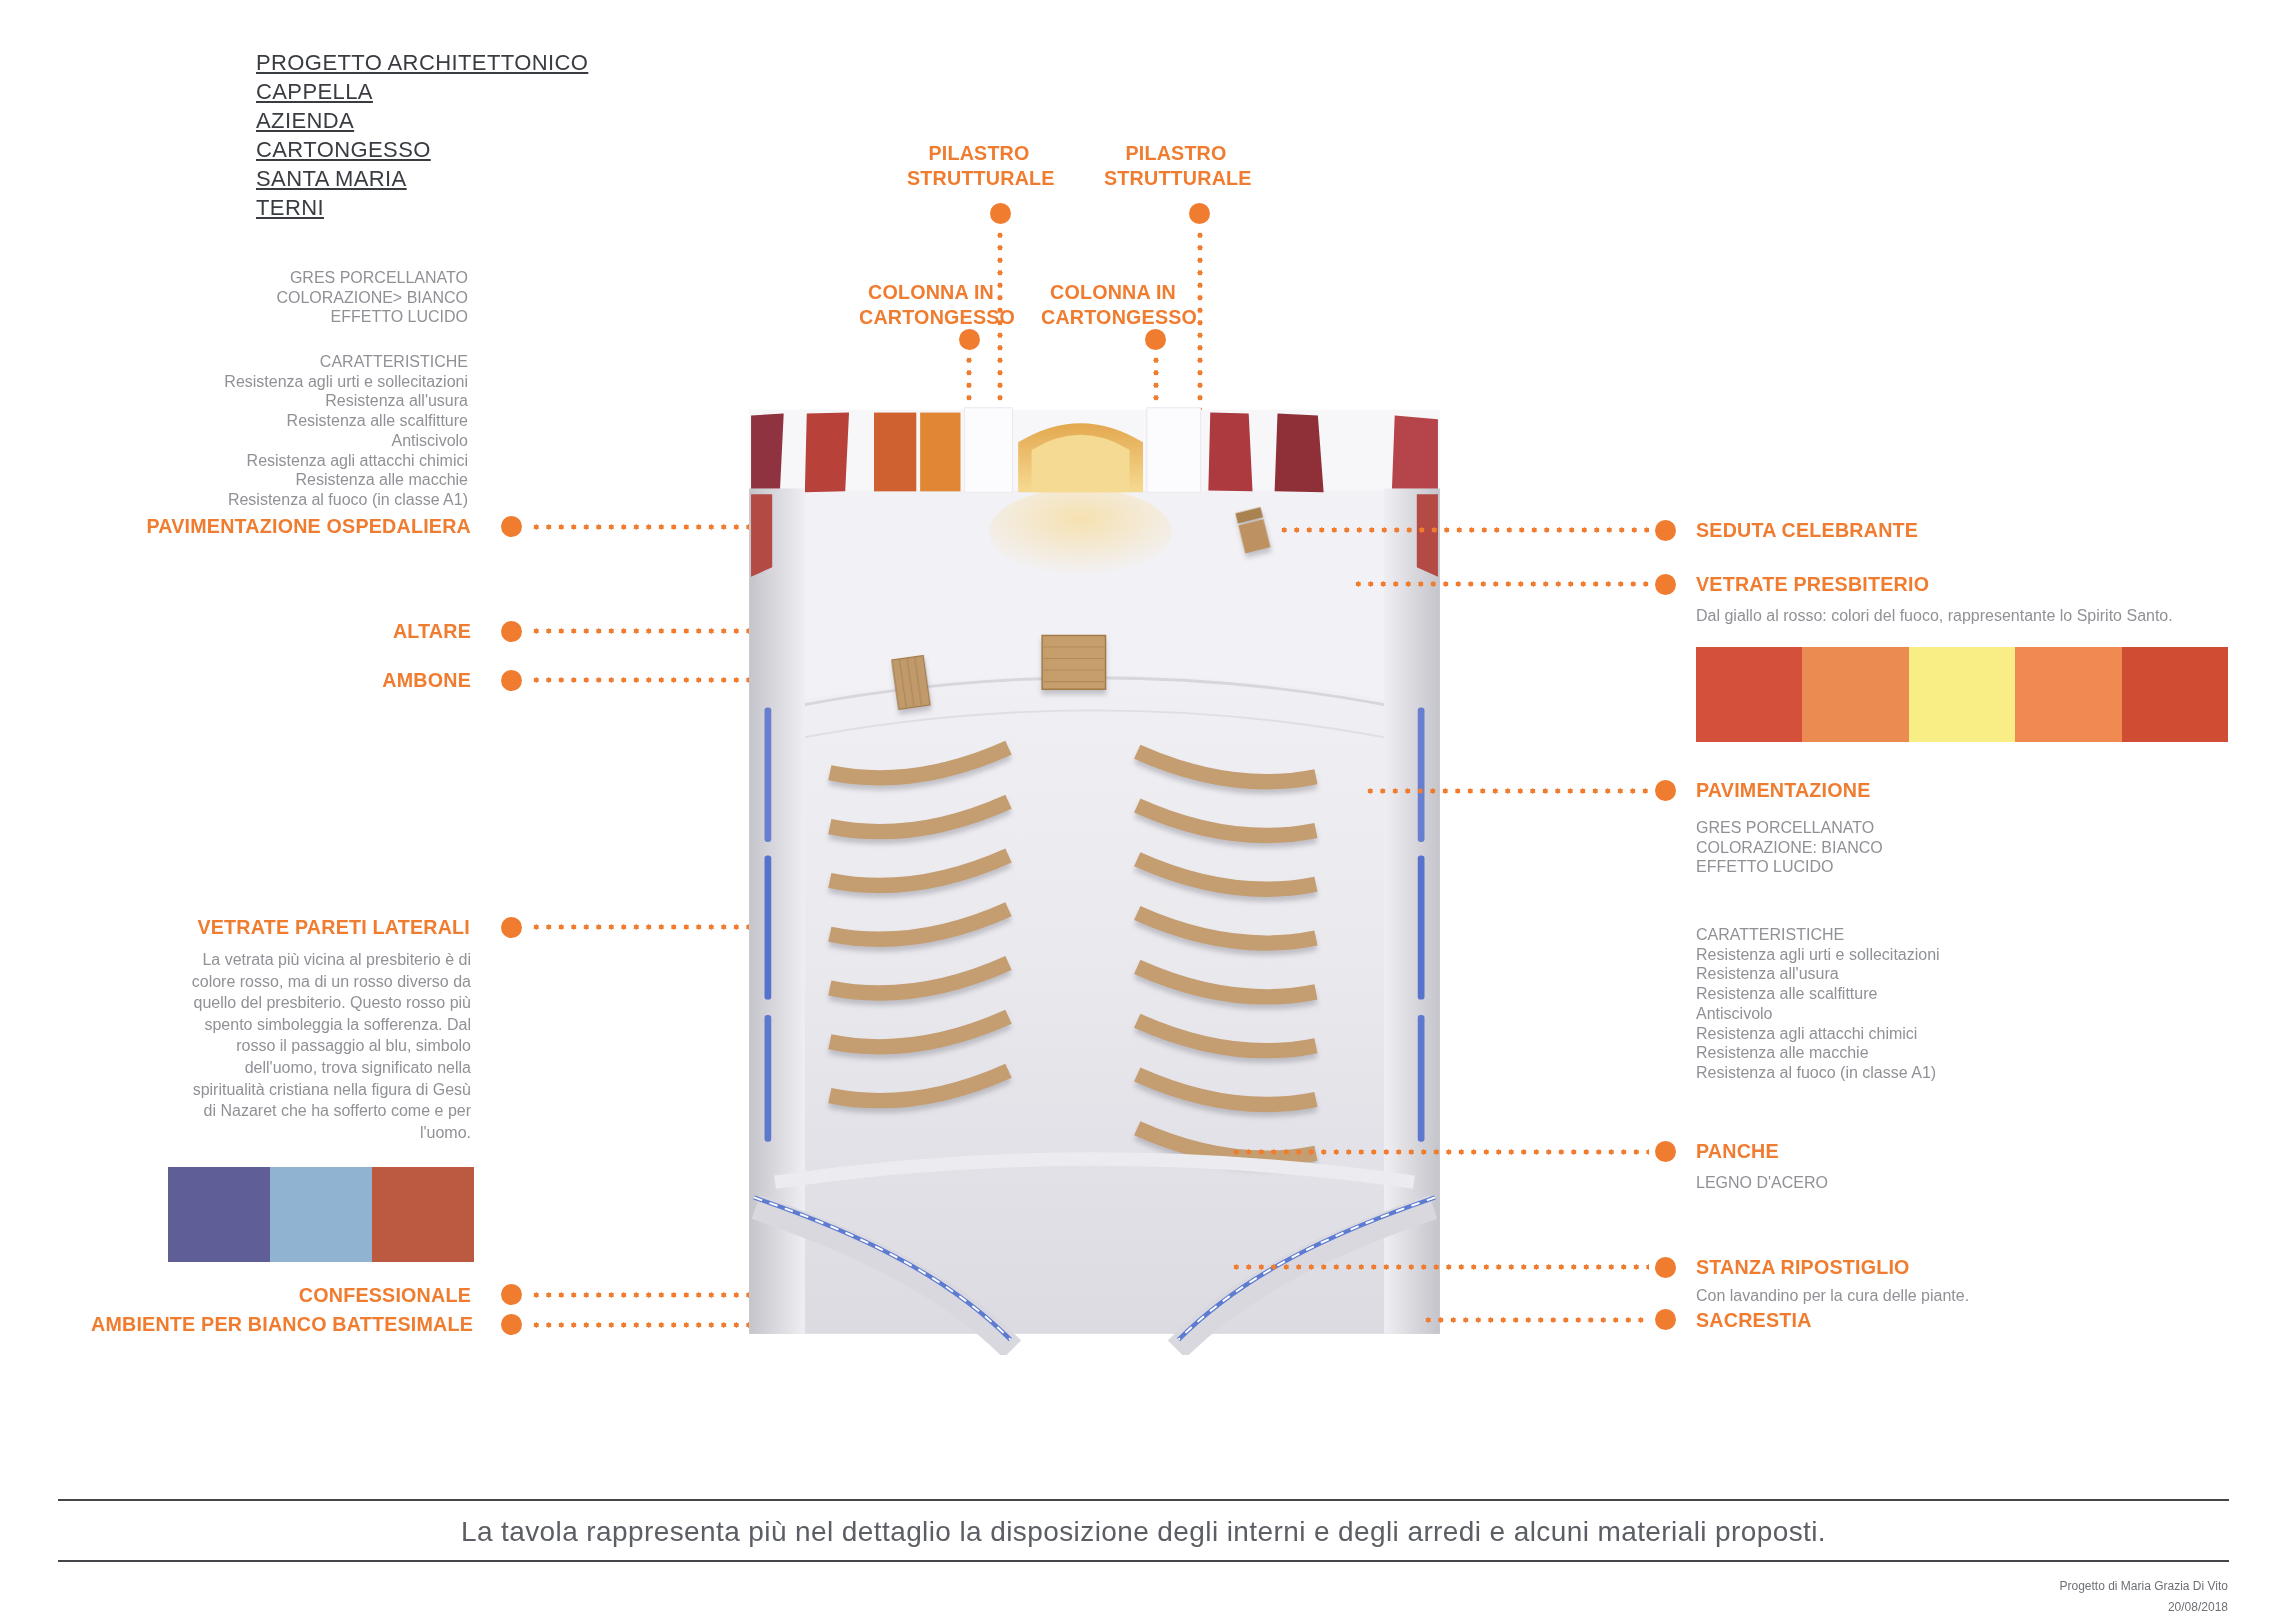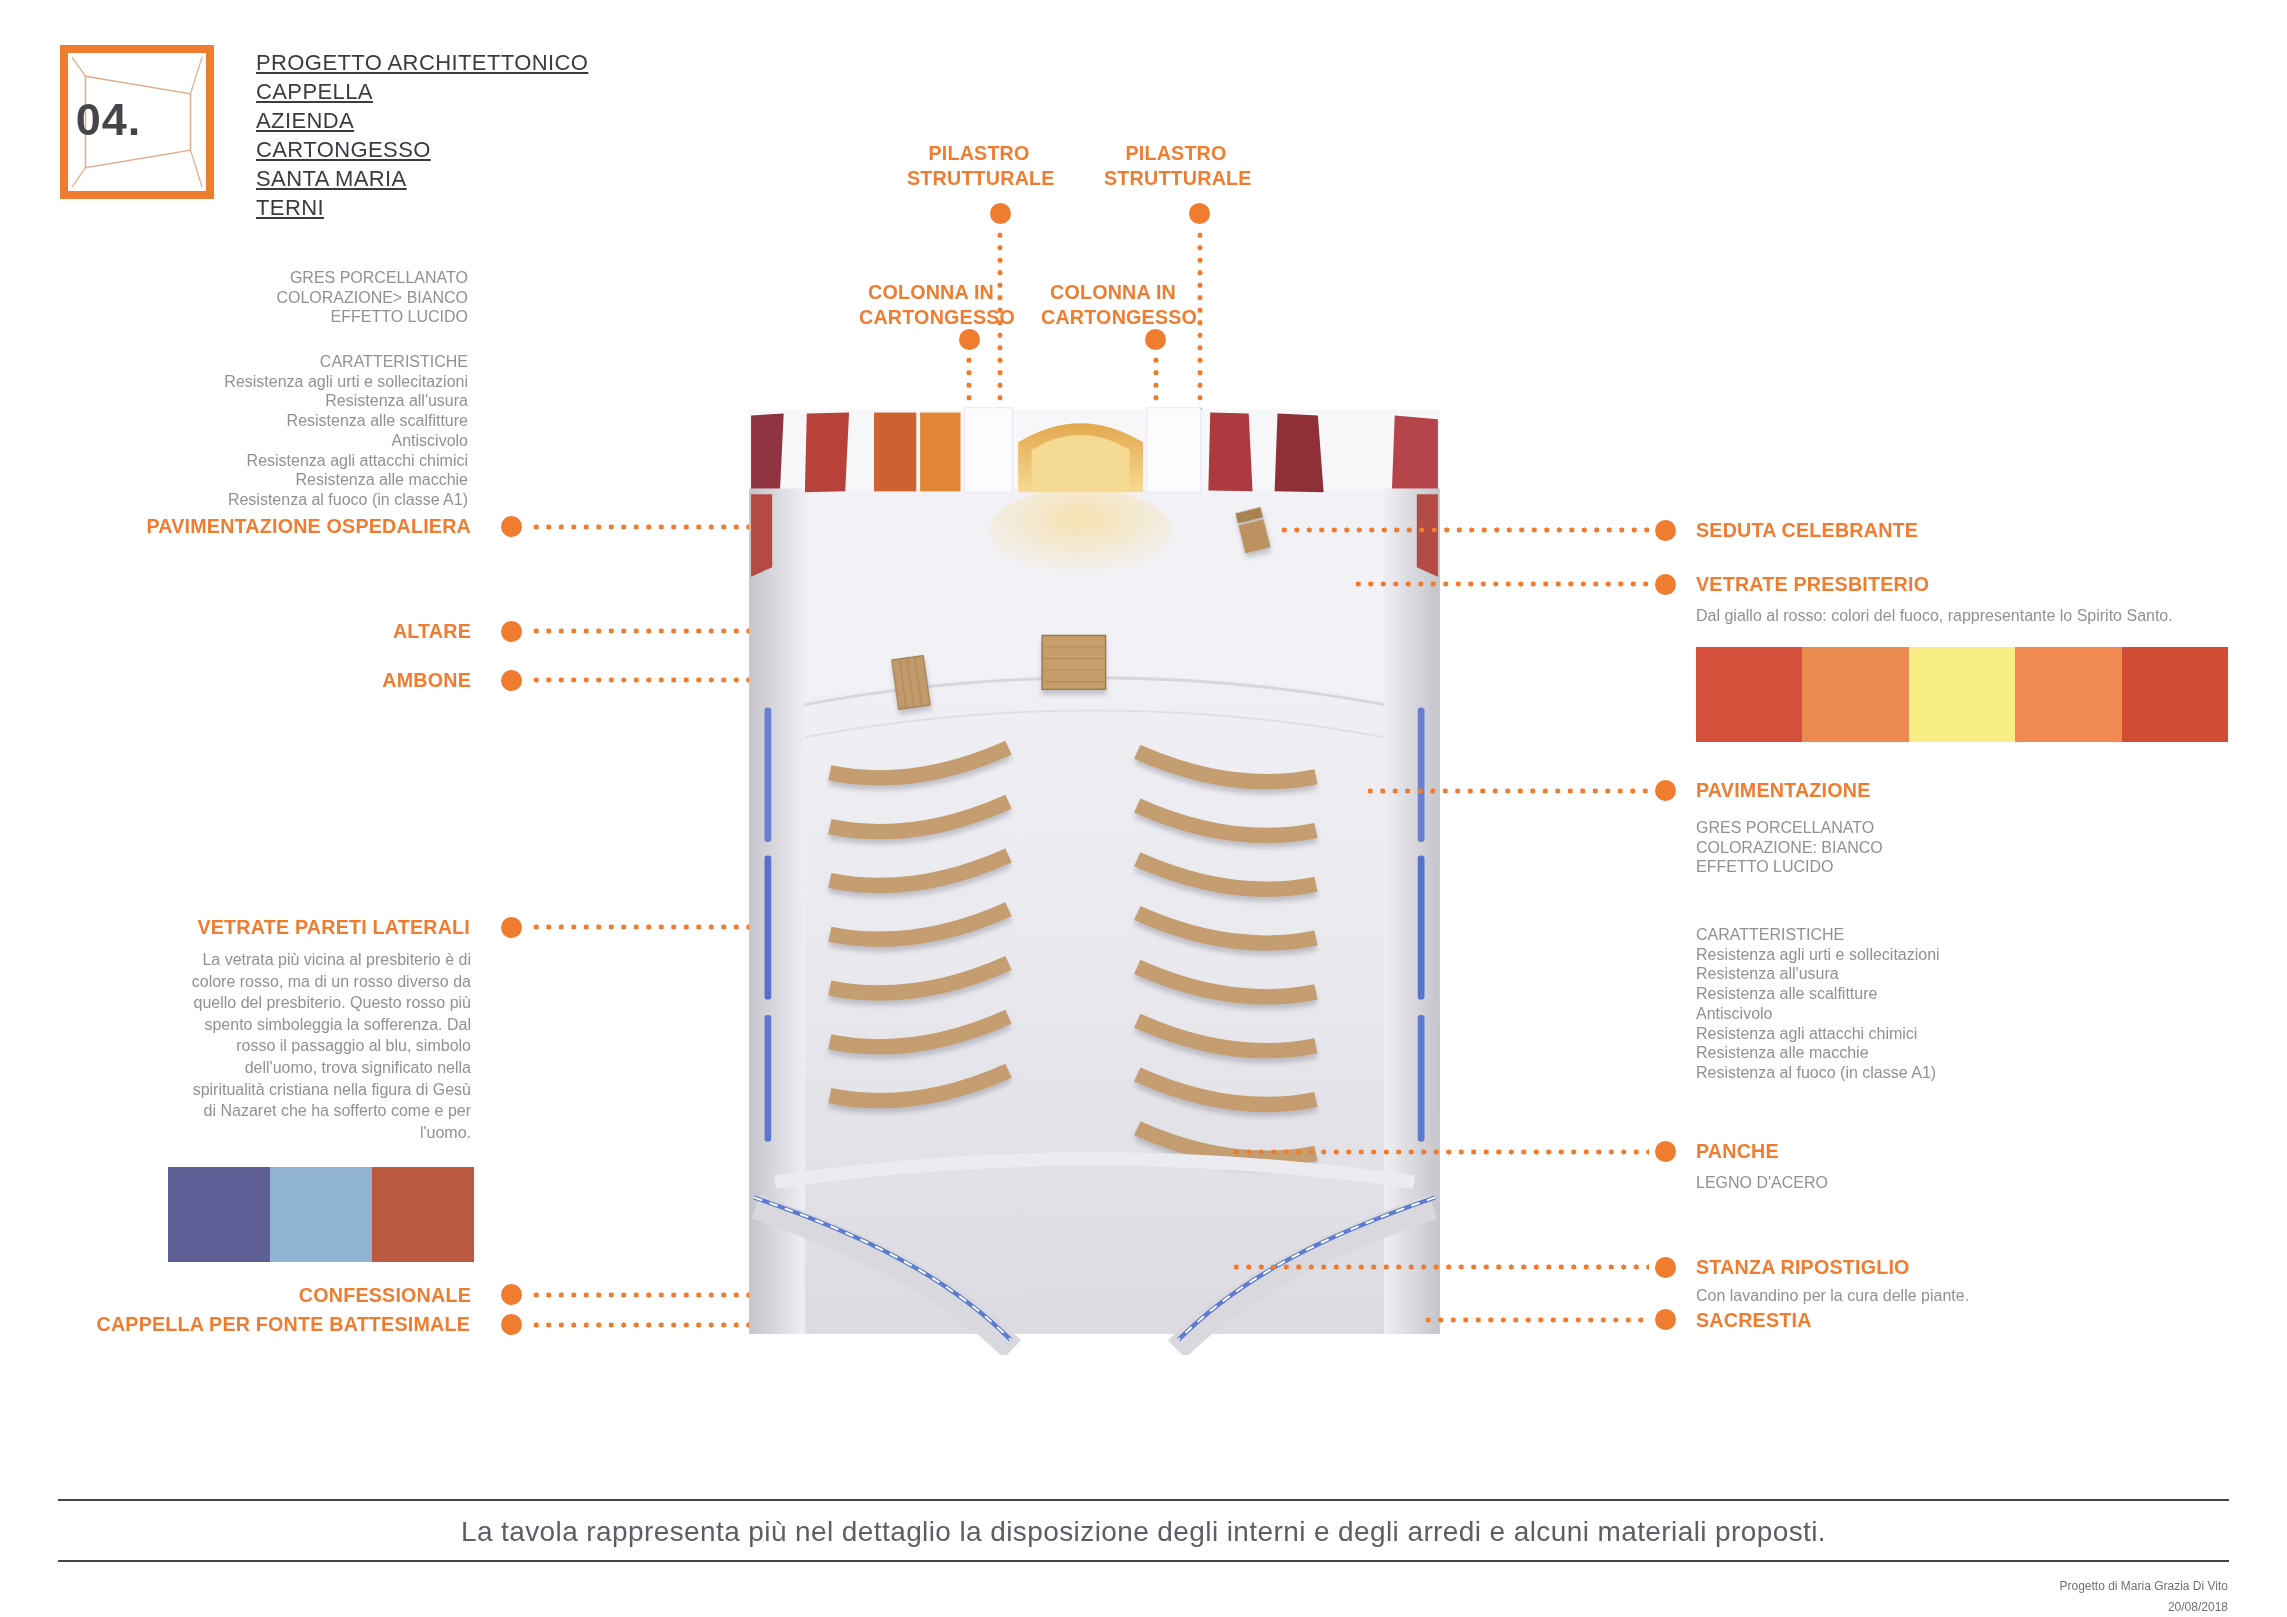--- a/index.html
+++ b/index.html
@@ -38,30 +38,20 @@
   .caption { position:absolute; left:0; right:0; text-align:center; font-size:28px;
              color:#5b5e64; letter-spacing:0.4px; }
   .credits { position:absolute; right:59px; text-align:right; font-size:12px;
              line-height:21px; color:#6d7076; }
 </style>
 </head>
 <body>
 
 <div class="board">
 
-  <div class="logo">
-    <svg viewBox="0 0 142 142">
-      <polygon points="18,24 126,42 126,100 18,118" fill="none" stroke="#e2ac8c" stroke-width="1.6"></polygon>
-      <line x1="4" y1="4" x2="18" y2="24" stroke="#e2ac8c" stroke-width="1.3"></line>
-      <line x1="138" y1="4" x2="126" y2="42" stroke="#e2ac8c" stroke-width="1.3"></line>
-      <line x1="138" y1="138" x2="126" y2="100" stroke="#e2ac8c" stroke-width="1.3"></line>
-      <line x1="4" y1="138" x2="18" y2="118" stroke="#e2ac8c" stroke-width="1.3"></line>
-    </svg>
-    <span class="logo-num">04.</span>
-  </div>
 
   <div class="title">
     <div>PROGETTO ARCHITETTONICO</div>
     <div>CAPPELLA</div>
     <div>AZIENDA</div>
     <div>CARTONGESSO</div>
     <div>SANTA MARIA</div>
     <div>TERNI</div>
   </div>
 
@@ -102,21 +92,21 @@
   <div class="swatch-row" style="left:168px;top:1167px;width:306px;height:95px">
     <span class="swatch" style="background-color: rgb(95, 94, 150);"></span>
     <span class="swatch" style="background-color: rgb(143, 179, 208);"></span>
     <span class="swatch" style="background-color: rgb(188, 90, 65);"></span>
   </div>
 
   <div class="olabel tr nw" style="left:231px;top:1283px;width:240px">CONFESSIONALE</div>
   <span class="dot" style="left:501px;top:1284px"></span>
   <span class="lh" style="left:530px;top:1292px;width:288px"></span>
 
-  <div class="olabel tr nw" style="left:91px;top:1312px;width:379px">CAPPELLA PER FONTE BATTESIMALE</div>
+  <div class="olabel tr nw" style="left:91px;top:1312px;width:379px">AMBIENTE PER BIANCO BATTESIMALE</div>
   <span class="dot" style="left:501px;top:1314px"></span>
   <span class="lh" style="left:530px;top:1322px;width:452px"></span>
 
   <div class="olabel tc" style="left:907px;top:141px;width:144px">PILASTRO STRUTTURALE</div>
   <span class="dot" style="left:990px;top:203px"></span>
   <span class="lv" style="left:997px;top:229px;height:194px"></span>
 
   <div class="olabel tc" style="left:1104px;top:141px;width:144px">PILASTRO STRUTTURALE</div>
   <span class="dot" style="left:1189px;top:203px"></span>
   <span class="lv" style="left:1197px;top:229px;height:198px"></span>

